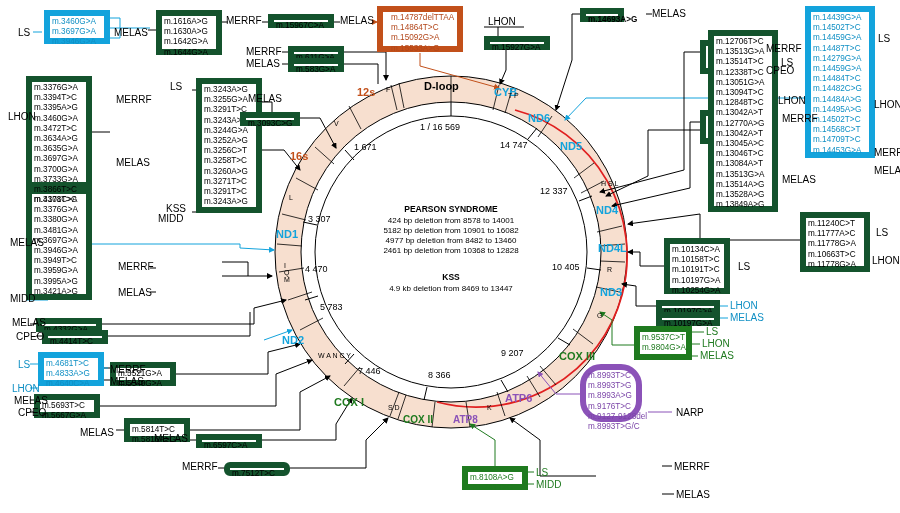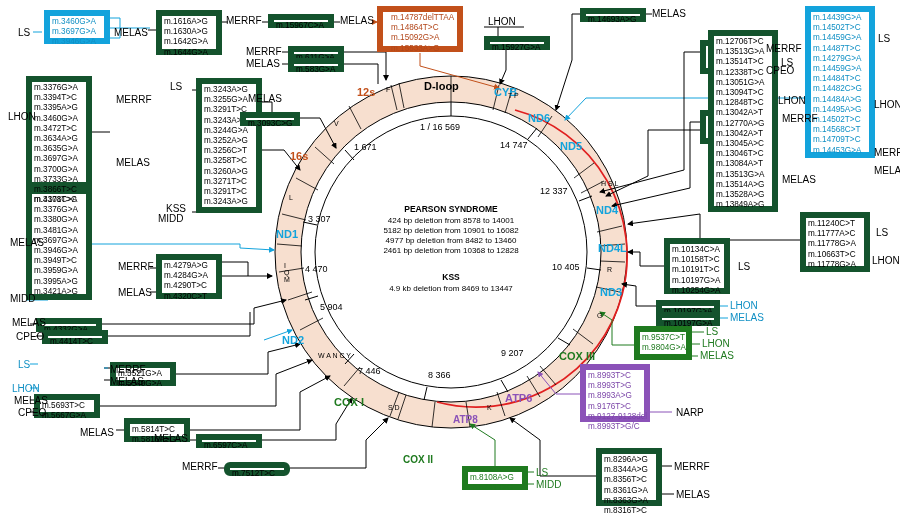--- a/index.html
+++ b/index.html
@@ -201,21 +201,21 @@
     <path d="M344,52 H386 V80" stroke="#000" fill="none" marker-end="url(#ah-k)"></path>
     <path d="M344,64 H378 V84" stroke="#000" fill="none"></path>
   </svg>
 
   <div class="ring-label" style="left:424px;top:80px;font-size:11px;color:#000;">D-loop</div>
   <div class="ring-label" style="left:357px;top:86px;font-size:11px;color:#c2501a;">12s</div>
   <div class="ring-label" style="left:290px;top:150px;font-size:11px;color:#c2501a;">16s</div>
   <div class="ring-label" style="left:276px;top:228px;font-size:11px;color:#13a3dc;">ND1</div>
   <div class="ring-label" style="left:282px;top:334px;font-size:11px;color:#13a3dc;">ND2</div>
   <div class="ring-label" style="left:334px;top:396px;font-size:11px;color:#1f7a1f;">COX I</div>
-  <div class="ring-label" style="left:403px;top:414px;font-size:10px;color:#1f7a1f;margin-top:40px;">COX II</div>
+  <div class="ring-label" style="left:403px;top:414px;font-size:10px;color:#1f7a1f;">COX II</div>
   <div class="ring-label" style="left:453px;top:414px;font-size:10px;color:#8b52b8;">ATP8</div>
   <div class="ring-label" style="left:505px;top:392px;font-size:11px;color:#8b52b8;">ATP6</div>
   <div class="ring-label" style="left:559px;top:350px;font-size:11px;color:#1f7a1f;">COX III</div>
   <div class="ring-label" style="left:600px;top:286px;font-size:11px;color:#13a3dc;">ND3</div>
   <div class="ring-label" style="left:598px;top:242px;font-size:11px;color:#13a3dc;">ND4L</div>
   <div class="ring-label" style="left:596px;top:204px;font-size:11px;color:#13a3dc;">ND4</div>
   <div class="ring-label" style="left:560px;top:140px;font-size:11px;color:#13a3dc;">ND5</div>
   <div class="ring-label" style="left:528px;top:112px;font-size:11px;color:#13a3dc;">ND6</div>
   <div class="ring-label" style="left:494px;top:86px;font-size:11px;color:#13a3dc;">CYB</div>
 
@@ -231,21 +231,21 @@
   <div class="gene" style="left:601px;top:180px;">H S L</div>
   <div class="gene" style="left:508px;top:92px;">T P</div>
 
   <div class="pos" style="left:420px;top:122px;">1 / 16 569</div>
   <div class="pos" style="left:500px;top:140px;">14 747</div>
   <div class="pos" style="left:540px;top:186px;">12 337</div>
   <div class="pos" style="left:552px;top:262px;">10 405</div>
   <div class="pos" style="left:501px;top:348px;">9 207</div>
   <div class="pos" style="left:428px;top:370px;">8 366</div>
   <div class="pos" style="left:358px;top:366px;">7 446</div>
-  <div class="pos" style="left:320px;top:302px;">5 904</div>
+  <div class="pos" style="left:320px;top:302px;">5 783</div>
   <div class="pos" style="left:305px;top:264px;">4 470</div>
   <div class="pos" style="left:308px;top:214px;">3 307</div>
   <div class="pos" style="left:354px;top:142px;">1 671</div>
 
   <div class="center-text" style="left:355px;top:204px;width:192px;font-weight:bold;font-size:8.5px;">PEARSON SYNDROME</div>
   <div class="center-text" style="left:355px;top:216px;width:192px;">424 bp deletion from 8578 to 14001</div>
   <div class="center-text" style="left:355px;top:226px;width:192px;">5182 bp deletion from 10901 to 16082</div>
   <div class="center-text" style="left:355px;top:236px;width:192px;">4977 bp deletion from 8482 to 13460</div>
   <div class="center-text" style="left:355px;top:246px;width:192px;">2461 bp deletion from 10368 to 12828</div>
   <div class="center-text" style="left:355px;top:272px;width:192px;font-weight:bold;font-size:8.5px;">KSS</div>
@@ -256,21 +256,21 @@
 m.3946G&gt;A</div>
   <div class="box" style="left:156px;top:10px;width:66px;height:45px;">m.1616A&gt;G
 m.1630A&gt;G
 m.1642G&gt;A
 m.1644G&gt;A</div>
   <div class="box orange" style="left:377px;top:6px;width:86px;height:46px;">m.14787delTTAA
 m.14864T&gt;C
 m.15092G&gt;A
 m.15533A&gt;G</div>
   <div class="box" style="left:484px;top:36px;width:66px;height:13px;">m.15927G&gt;A</div>
-  <div class="box" style="left:580px;top:8px;width:66px;height:13px;">m.14693A&gt;G</div>
+  <div class="box" style="left:580px;top:8px;width:44px;height:13px;font-weight:bold;">m.14693A&gt;G</div>
   <div class="box blue" style="left:805px;top:6px;width:70px;height:152px;">m.14439G&gt;A
 m.14502T&gt;C
 m.14459G&gt;A
 m.14487T&gt;C
 m.14279G&gt;A
 m.14459G&gt;A
 m.14484T&gt;C
 m.14482C&gt;G
 m.14484A&gt;G
 m.14495A&gt;G
@@ -309,48 +309,41 @@
   <div class="box" style="left:664px;top:238px;width:66px;height:56px;">m.10134C&gt;A
 m.10158T&gt;C
 m.10191T&gt;C
 m.10197G&gt;A
 m.10254G&gt;A</div>
   <div class="box" style="left:656px;top:300px;width:64px;height:12px;">m.10197G&gt;A</div>
   <div class="box" style="left:656px;top:312px;width:64px;height:12px;">m.10197G&gt;A</div>
   <div class="box green" style="left:634px;top:326px;width:58px;height:34px;">m.9537C&gt;T
 m.9804G&gt;A
 m.9957T&gt;C</div>
-  <div class="box purple" style="left:580px;top:364px;width:70px;height:58px;">m.8993T&gt;C
+  <div class="box purple" style="left:580px;top:364px;width:62px;height:58px;border-radius:21px;">m.8993T&gt;C
 m.8993T&gt;G
 m.8993A&gt;G
 m.9176T&gt;C
 m.9127-9128del
 m.8993T&gt;G/C</div>
-  <div class="box" style="left:596px;top:448px;width:66px;height:58px;">m.8296A&gt;G
-m.8344A&gt;G
-m.8356T&gt;C
-m.8361G&gt;A
-m.8363G&gt;A
-m.8316T&gt;C</div>
   <div class="box green" style="left:462px;top:466px;width:66px;height:24px;">m.8108A&gt;G
 m.8241T&gt;G</div>
   <div class="box" style="left:224px;top:462px;width:66px;height:13px;border-radius:6px;">m.7512T&gt;C</div>
   <div class="box" style="left:196px;top:434px;width:66px;height:13px;">m.6597C&gt;A</div>
   <div class="box" style="left:124px;top:418px;width:66px;height:24px;">m.5814T&gt;C
 m.5816A&gt;G</div>
   <div class="box" style="left:34px;top:394px;width:66px;height:24px;">m.5693T&gt;C
 m.5667G&gt;A</div>
   <div class="box" style="left:110px;top:362px;width:66px;height:24px;">m.5521G&gt;A
 m.5540G&gt;A</div>
+  <div class="box blue" style="left:38px;top:352px;width:66px;height:34px;">m.4681T&gt;C
+m.4833A&gt;G
+m.4640C&gt;A</div>
   <div class="box" style="left:36px;top:318px;width:66px;height:12px;">m.4332G&gt;A</div>
   <div class="box" style="left:42px;top:330px;width:66px;height:12px;">m.4414T&gt;C</div>
-  <div class="box" style="left:156px;top:254px;width:66px;height:45px;">m.4279A&gt;G
-m.4284G&gt;A
-m.4290T&gt;C
-m.4320C&gt;T</div>
   <div class="box" style="left:26px;top:188px;width:66px;height:112px;">m.3308T&gt;C
 m.3376G&gt;A
 m.3380G&gt;A
 m.3481G&gt;A
 m.3697G&gt;A
 m.3946G&gt;A
 m.3949T&gt;C
 m.3959G&gt;A
 m.3995A&gt;G
 m.3421A&gt;G</div>

